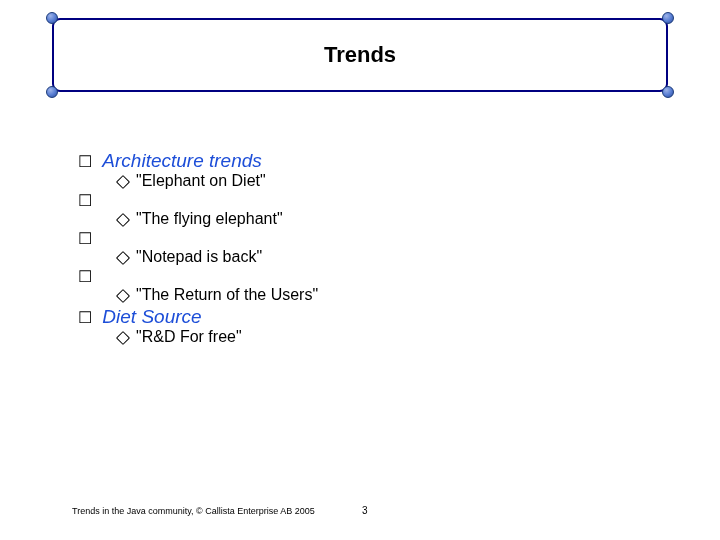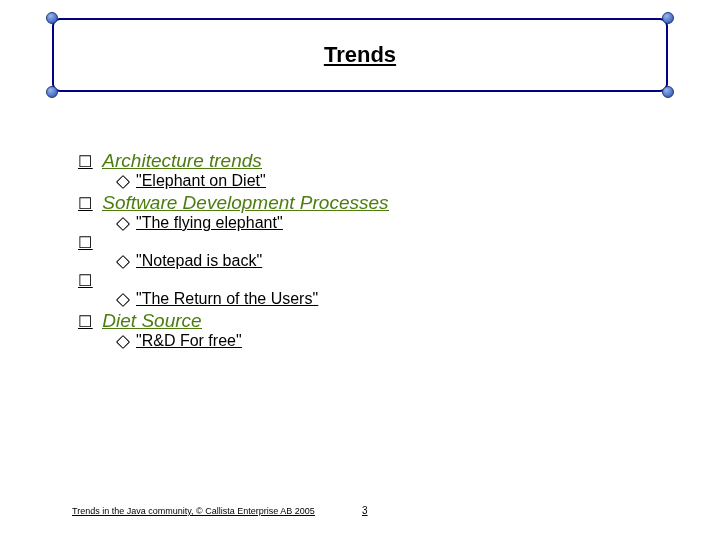--- a/index.html
+++ b/index.html
@@ -1,15 +1,15 @@
 <!DOCTYPE html>
 <html><head>
 <meta charset="utf-8">
 <style>
-  * { margin: 0; padding: 0; box-sizing: border-box; text-decoration: underline; }
+  * { margin: 0; padding: 0; box-sizing: border-box; }
   body {
     width: 720px;
     height: 540px;
     background: #ffffff;
     font-family: Verdana, Geneva, sans-serif;
     position: relative;
     overflow: hidden;
   }
   .title-box {
     position: absolute;
@@ -55,21 +55,21 @@
   .bullet-l1 {
     font-size: 16px;
     color: #000;
     margin-right: 10px;
     line-height: 1.1;
     font-family: Arial, sans-serif;
   }
   .text-l1 {
     font-style: italic;
     font-size: 19px;
-    color: #4d7c0f;
+    color: #1d4ed8;
     line-height: 1.15;
   }
   .item-l2 {
     margin-left: 40px;
     display: flex;
     align-items: baseline;
     margin-top: 0px;
   }
   .bullet-l2 {
     color: #000;
@@ -136,21 +136,20 @@
     <span class="bullet-l1">☐</span>
     <span class="text-l1">Architecture trends</span>
   </div>
   <div class="item-l2">
     <span class="bullet-l2"></span>
     <span class="text-l2">"Elephant on Diet"</span>
   </div>
 
   <div class="item-l1">
     <span class="bullet-l1">☐</span>
-    <span class="text-l1">Software Development Processes</span>
   </div>
   <div class="item-l2">
     <span class="bullet-l2"></span>
     <span class="text-l2">"The flying elephant"</span>
   </div>
 
   <div class="item-l1">
     <span class="bullet-l1">☐</span>
   </div>
   <div class="item-l2">

